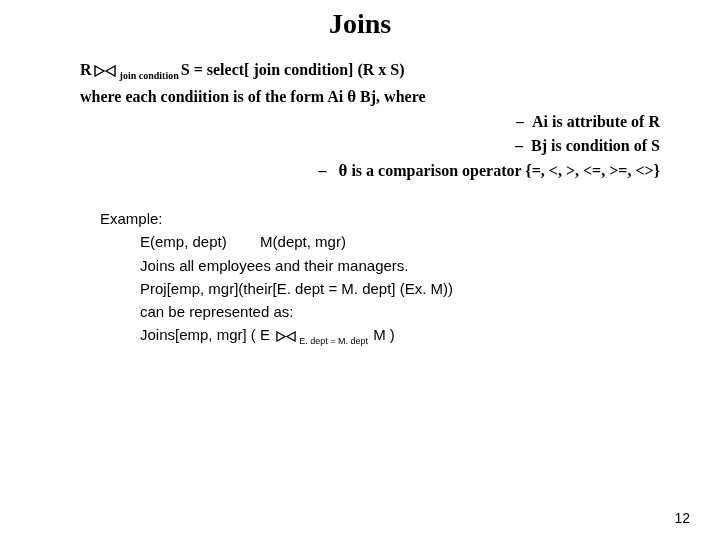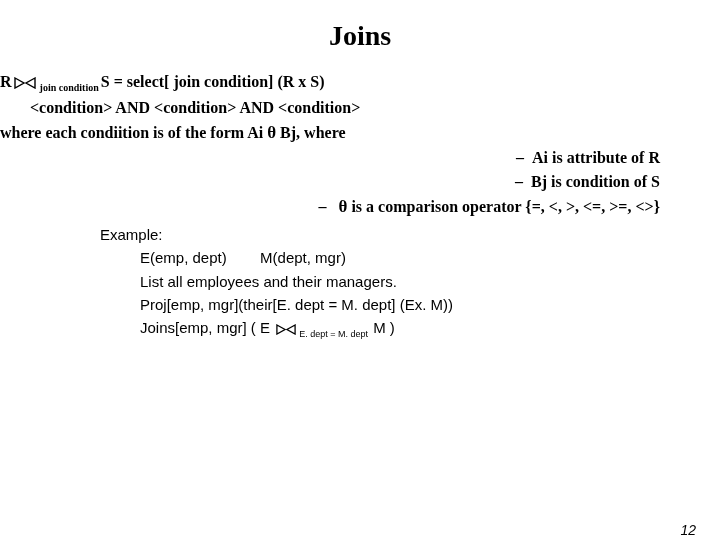--- a/index.html
+++ b/index.html
@@ -15,24 +15,25 @@
   .slide {
     width: 720px;
     height: 540px;
     position: relative;
     box-sizing: border-box;
   }
   .title {
     text-align: center;
     font-weight: bold;
     font-size: 28px;
-    margin-top: 20px;
+    margin-top: 8px;
     margin-bottom: 18px;
   }
   .body {
+    margin-left: 80px;
     margin-right: 60px;
     font-size: 16px;
     font-weight: bold;
     line-height: 1.5;
   }
   .line { white-space: nowrap; }
   .indent1 { padding-left: 30px; }
   .indent2 { padding-left: 60px; text-align: right; }
   .sub { font-size: 10px; vertical-align: sub; font-weight: bold; padding: 0 2px; }
   .bowtie {
@@ -40,55 +41,53 @@
     vertical-align: -2px;
     margin: 0 2px;
   }
   .theta {
     font-family: "Times New Roman", serif;
     font-size: 17px;
   }
   .example {
     margin-left: 100px;
     margin-right: 60px;
-    margin-top: 4px;
+    margin-top: 24px;
     font-family: Arial, Helvetica, sans-serif;
     font-size: 15px;
     font-weight: normal;
     line-height: 1.55;
   }
   .example .indent { padding-left: 40px; }
   .example .sub2 { font-size: 9px; vertical-align: sub; padding: 0 1px; }
   .pagenum {
     position: absolute;
-    right: 24px;
+    right: 30px;
     bottom: 22px;
     font-family: Arial, Helvetica, sans-serif;
     font-size: 14px;
-    font-style: italic;
   }
 </style>
 </head>
 <body>
 
 <div class="slide">
 
   <div class="title">Joins</div>
 
   <div class="body">
 
     <div class="line">
       <span>R</span><span class="bowtie"><svg width="22" height="12" viewBox="0 0 22 12">
             <polygon points="1,1 10,6 1,11" fill="none" stroke="#000" stroke-width="1.4"></polygon>
             <polygon points="21,1 12,6 21,11" fill="none" stroke="#000" stroke-width="1.4"></polygon>
           </svg></span><span class="sub">join condition</span><span>S = select[ join condition] (R x S)</span>
     </div>
 
 
-    <div class="line indent1">&lt;condition&gt; AND &lt;condition&gt; AND &lt;condition&gt;</div>
 
     <div class="line">
       <span>where each condiition is of the form Ai </span><span class="theta">θ</span><span> Bj, where</span>
     </div>
 
     <div class="line indent2">
       <span>–</span>&nbsp;&nbsp;<span>Ai is attribute of R</span>
     </div>
 
     <div class="line indent2">
@@ -97,22 +96,23 @@
 
     <div class="line indent2">
       <span>–</span>&nbsp;&nbsp;&nbsp;<span class="theta">θ</span><span> is a comparison operator {=, &lt;, &gt;, &lt;=, &gt;=, &lt;&gt;}</span>
     </div>
 
   </div>
 
   <div class="example">
     <div>Example:</div>
     <div class="indent" style="white-space: pre;">E(emp, dept)        M(dept, mgr)</div>
-    <div class="indent">List all employees and their managers.</div>
+    <div class="indent">Joins all employees and their managers.</div>
     <div class="indent">Proj[emp, mgr](their[E. dept = M. dept] (Ex. M))</div>
+    <div class="indent">can be represented as:</div>
     <div class="indent">
       <span>Joins[emp, mgr] ( E </span><span class="bowtie"><svg width="20" height="11" viewBox="0 0 22 12">
             <polygon points="1,1 10,6 1,11" fill="none" stroke="#000" stroke-width="1.4"></polygon>
             <polygon points="21,1 12,6 21,11" fill="none" stroke="#000" stroke-width="1.4"></polygon>
           </svg></span><span class="sub2">E. dept = M. dept</span><span> M )</span>
     </div>
   </div>
 
   <div class="pagenum">12</div>
 

